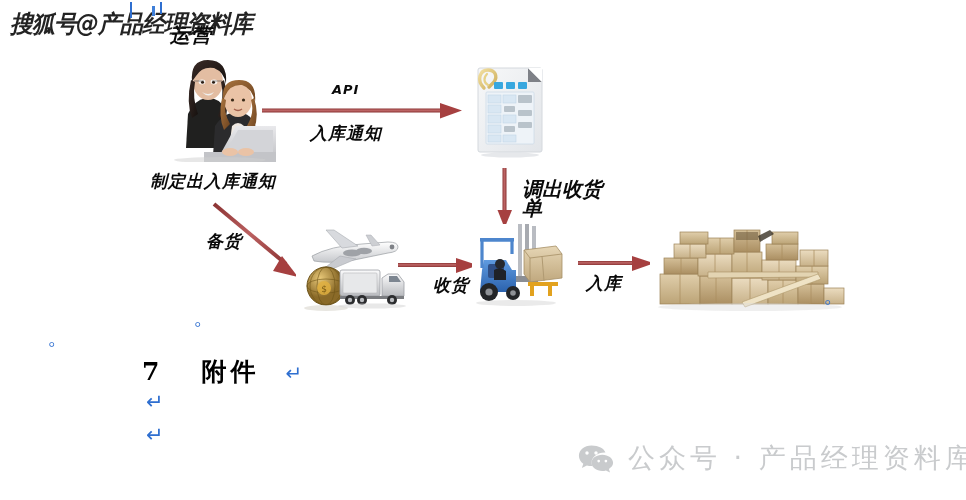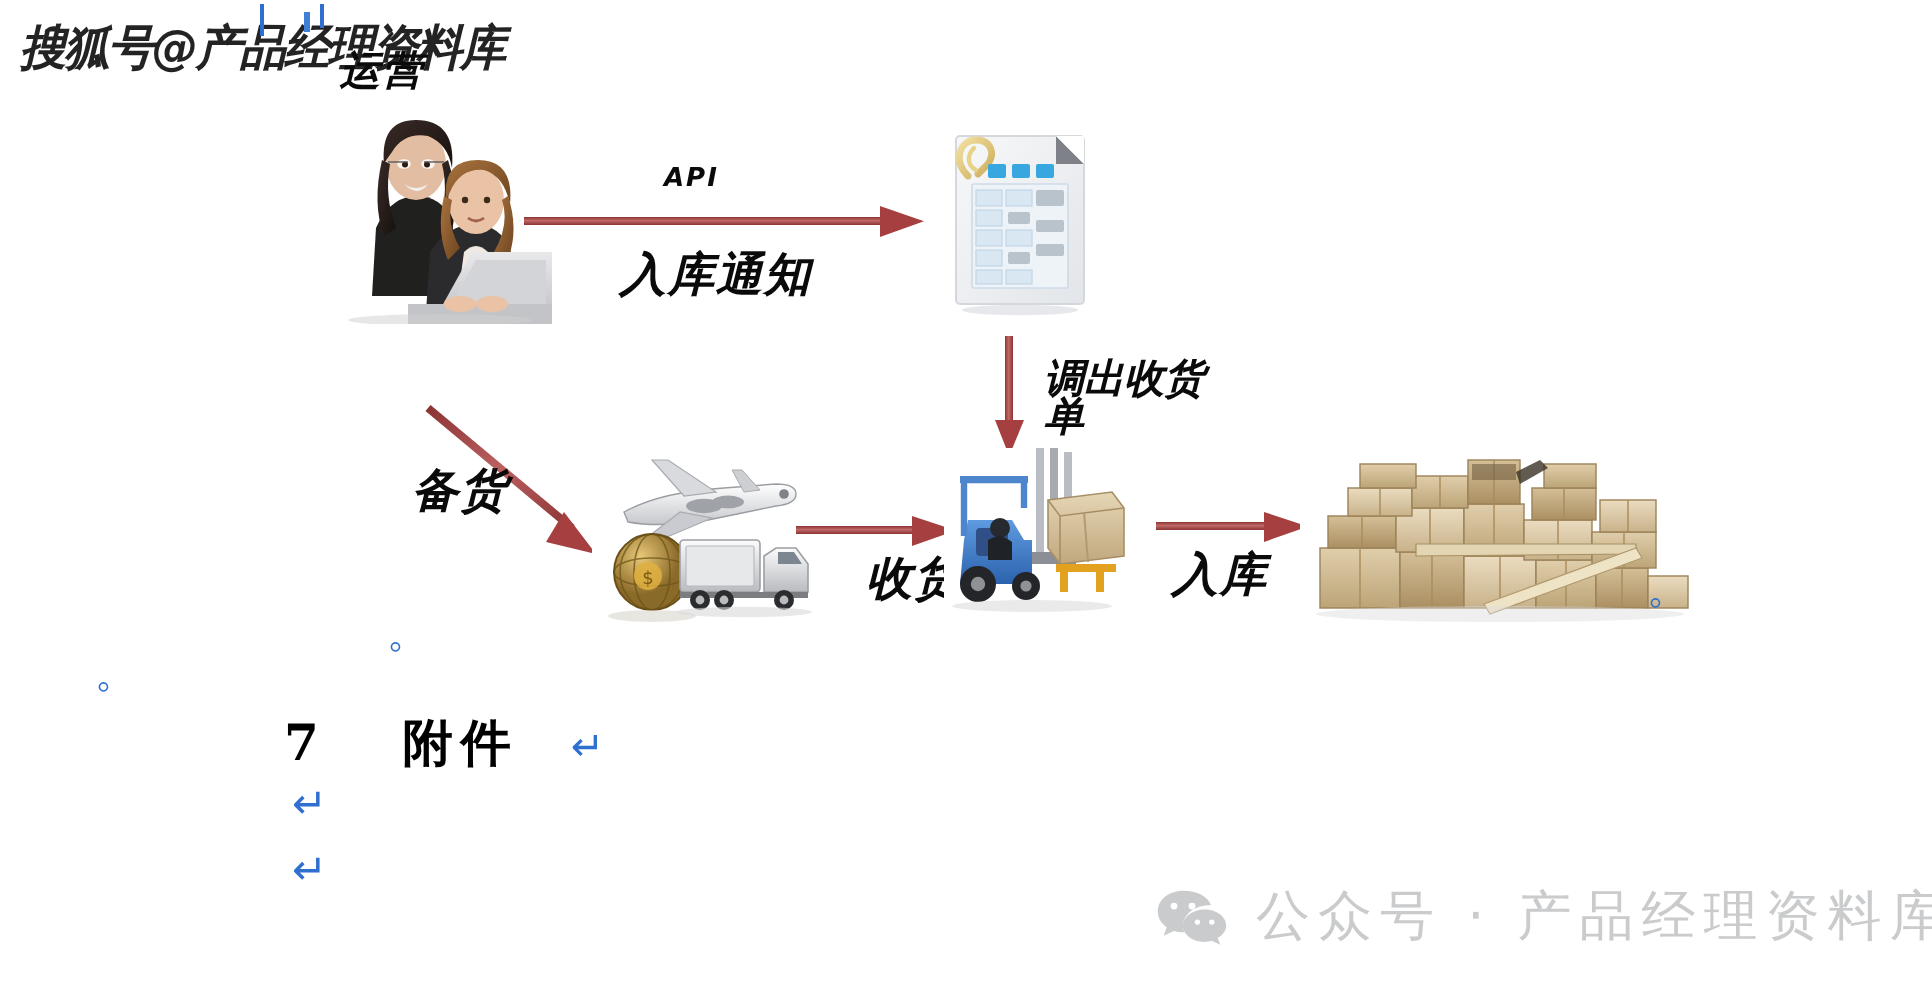--- a/index.html
+++ b/index.html
@@ -57,21 +57,21 @@
   
   .lbl {
     font-weight: bold;
     font-style: italic;
     color: #0a0a0a;
     white-space: nowrap;
     font-family: "DejaVu Sans", "Liberation Sans", sans-serif;
   }
   .lbl-title { font-size: 20px; letter-spacing: 1px; }
   .lbl-api   { font-size: 13px; letter-spacing: 1px; }
-  .lbl-cn    { font-size: 23px; letter-spacing: 1px; }
+  .lbl-cn    { font-size: 17px; letter-spacing: 1px; }
   .lbl-cn-sm { font-size: 20px; letter-spacing: 0px; line-height: 19px; white-space: normal; width: 80px;}
 
   
   .heading {
     left: 142px; top: 355px;
     display: flex;
     align-items: baseline;
     gap: 26px;
     font-family: "DejaVu Serif", "Liberation Serif", serif;
   }
@@ -247,20 +247,21 @@
         <linearGradient id="ar2" x1="0" y1="0" x2="1" y2="1">
           <stop offset="0%" stop-color="#8c3434"></stop>
           <stop offset="50%" stop-color="#bb6060"></stop>
           <stop offset="100%" stop-color="#8c3434"></stop>
         </linearGradient>
       </defs>
       <line x1="6" y1="6" x2="78" y2="66" stroke="url(#ar2)" stroke-width="4"></line>
       <path d="M74 58 L90 79 L65 73 Z" fill="#a64040"></path>
     </svg>
   </div>
+  <div class="abs lbl lbl-cn" style="left:150px; top:170px;">制定出入库通知</div>
   <div class="abs lbl lbl-cn" style="left:206px; top:230px;">备货</div>
 
   <div class="abs" style="left:494px; top:168px; width:22px; height:60px;">
     <svg width="22" height="60" viewBox="0 0 22 60">
       <defs>
         <linearGradient id="ar3" x1="0" y1="0" x2="1" y2="0">
           <stop offset="0%" stop-color="#8c3434"></stop>
           <stop offset="45%" stop-color="#c06868"></stop>
           <stop offset="100%" stop-color="#8c3434"></stop>
         </linearGradient>

